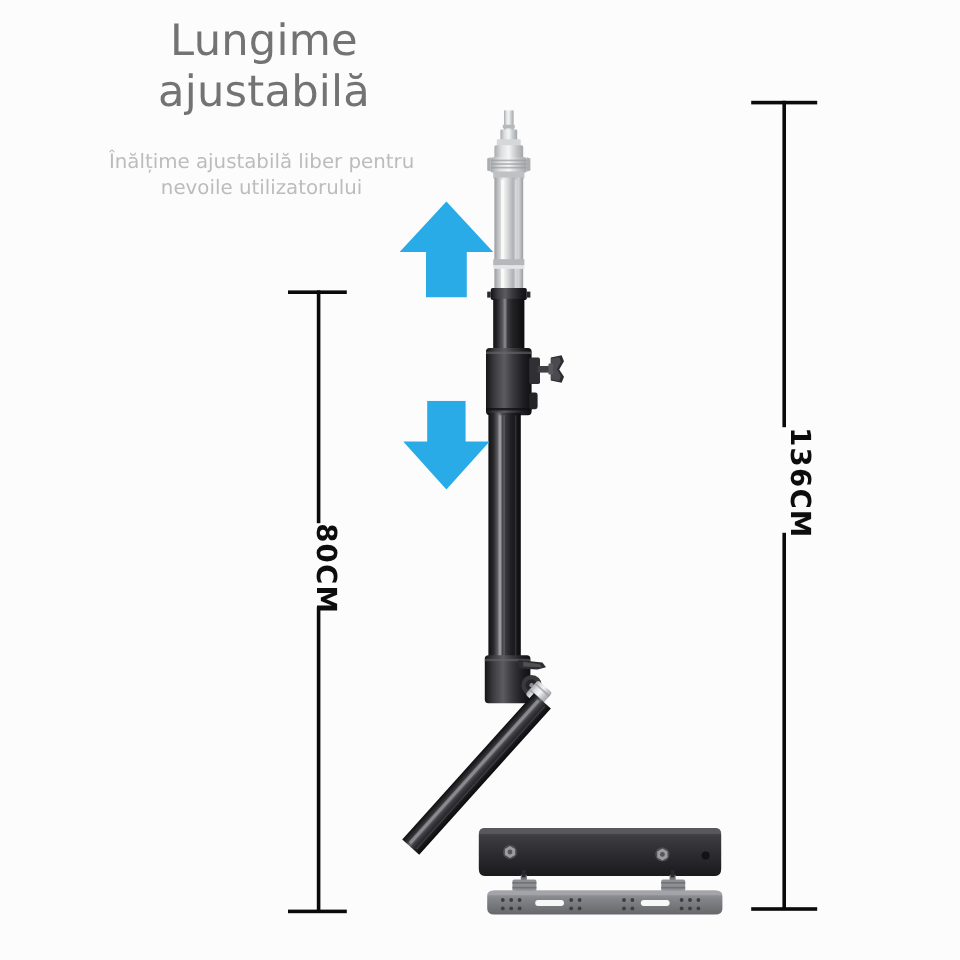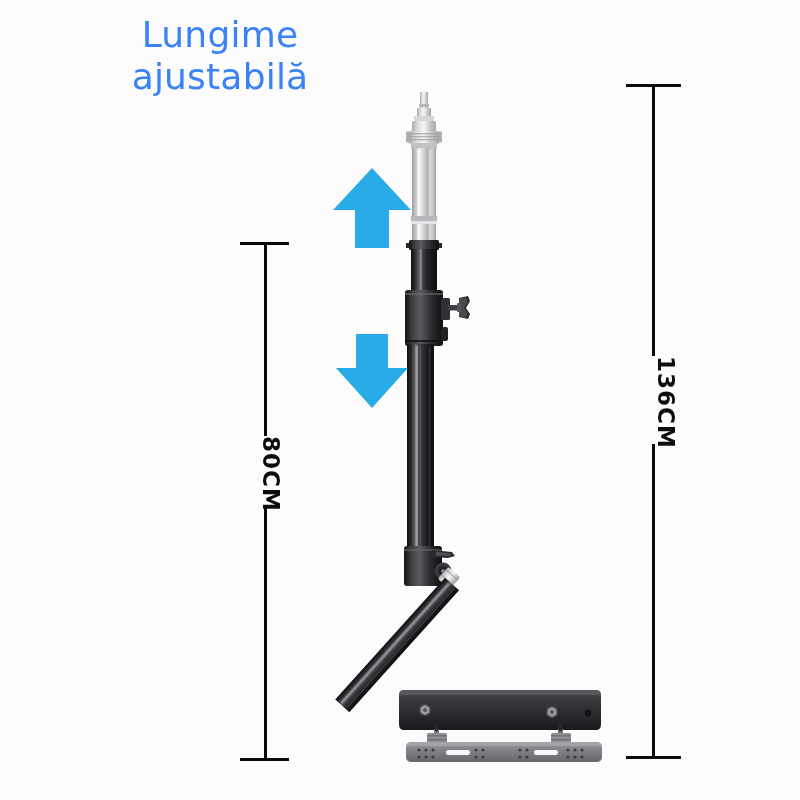--- a/index.html
+++ b/index.html
@@ -24,21 +24,21 @@
 
   
   .headline {
     position: absolute;
     left: 60px;
     top: 14px;
     width: 320px;
     text-align: center;
     font-size: 36px;
     line-height: 1.18;
-    color: #3b82f6;
+    color: #737373;
     font-weight: 400;
     letter-spacing: 0.2px;
     white-space: pre-line;
   }
   .subhead {
     position: absolute;
     left: 48px;
     top: 124px;
     width: 340px;
     text-align: center;
@@ -79,20 +79,22 @@
   #product svg { display: block; }
 </style>
 </head>
 <body>
 
 <div id="canvas">
 
   <div class="headline">Lungime
 ajustabilă</div>
 
+  <div class="subhead">Înălțime ajustabilă liber pentru
+nevoile utilizatorului</div>
 
   <div id="product">
     <svg width="800" height="800" viewBox="0 0 800 800" xmlns="http://www.w3.org/2000/svg">
       <defs>
 
         <linearGradient id="gBlackTube" x1="0" y1="0" x2="1" y2="0">
           <stop offset="0" stop-color="#121214"></stop>
           <stop offset="0.12" stop-color="#242427"></stop>
           <stop offset="0.30" stop-color="#5a5a5e"></stop>
           <stop offset="0.38" stop-color="#8e8e92"></stop>

